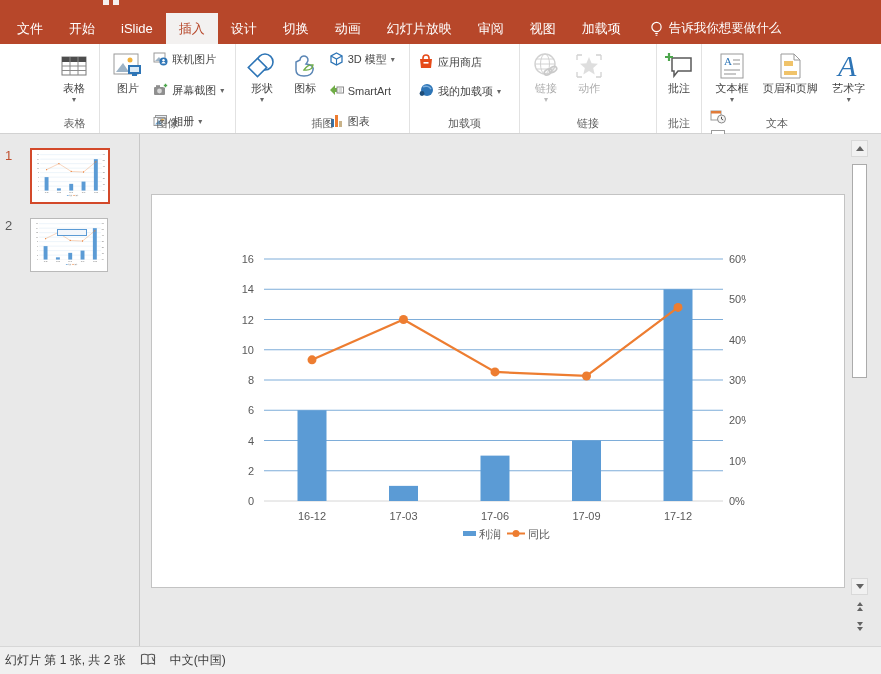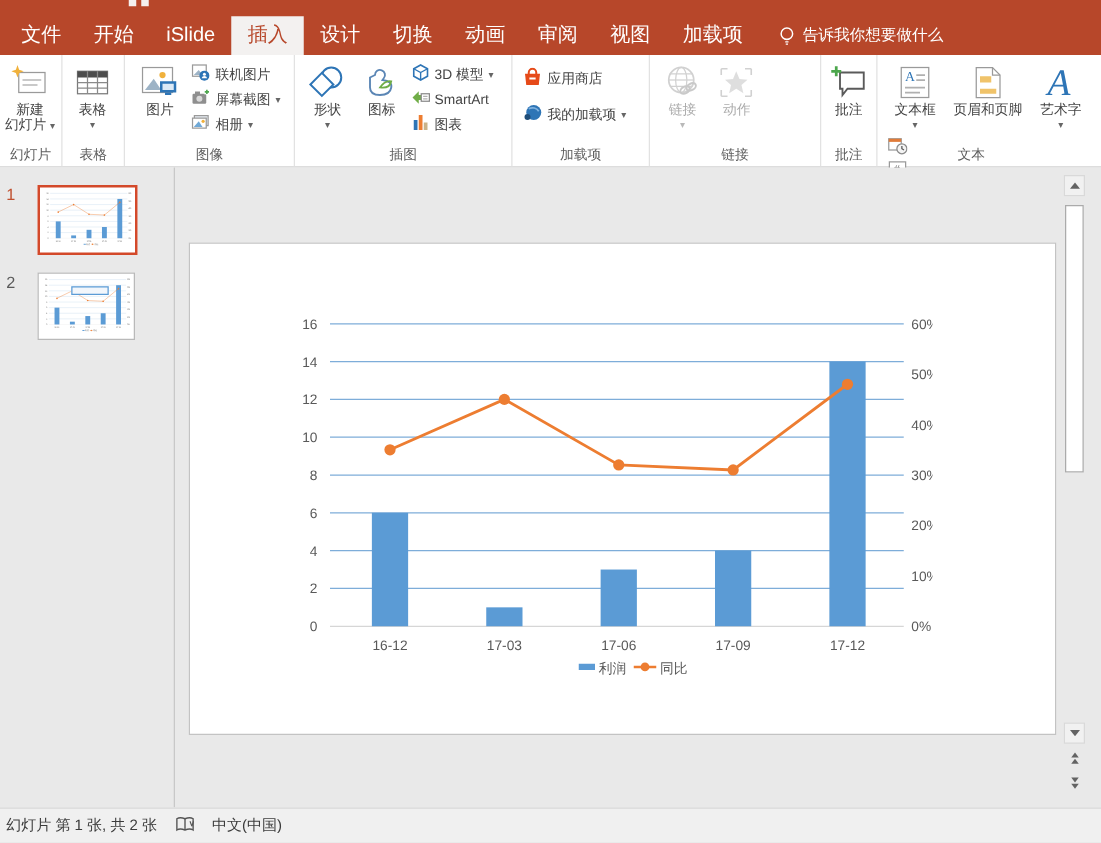--- a/index.html
+++ b/index.html
@@ -5,32 +5,32 @@
   * { margin:0; padding:0; box-sizing:border-box; }
   html,body { width:881px; height:674px; overflow:hidden; }
   body { font-family:"Liberation Sans","DejaVu Sans",sans-serif; font-size:12px; color:#3b3b3b; background:#e9e9e9; }
   #app { position:relative; width:881px; height:674px; background:#e9e9e9; }
 
   
   #header { position:absolute; left:0; top:0; width:881px; height:44px; background:#b7472a; }
   #qat-fragment { position:absolute; left:103px; top:0; width:16px; height:5px; display:flex; gap:4px; }
   #qat-fragment span { width:6px; height:5px; background:#f5f0ee; display:block; }
   #tabrow { position:absolute; left:0; bottom:0; height:31px; display:flex; align-items:stretch; padding-left:4px; }
-  .tab { color:#fff; font-size:16px; line-height:31px; padding:0 13px; cursor:default; white-space:nowrap; }
+  .tab { color:#fff; font-size:13px; line-height:31px; padding:0 13px; cursor:default; white-space:nowrap; }
   .tab.active { background:#f3f1f0; color:#b7472a; }
   #tellme { display:flex; align-items:center; color:#fff; font-size:12.5px; margin-left:16px; gap:6px; }
 
   
   #ribbon { position:absolute; left:0; top:44px; width:881px; height:90px; background:#fff; border-bottom:1px solid #d2d2d2; }
   .grp { position:absolute; top:0; height:89px; border-right:1px solid #e2e2e2; padding-top:4px; }
   .grp-label { position:absolute; bottom:2px; left:0; width:100%; text-align:center; font-size:11px; color:#5e5e5e; white-space:nowrap; overflow:hidden; }
   .big-btn { display:inline-flex; flex-direction:column; align-items:center; font-size:11px; color:#444; vertical-align:top; padding-top:2px; }
   .big-btn .ic { height:32px; display:flex; align-items:center; justify-content:center; }
   .big-btn .l1,.big-btn .l2 { line-height:12px; height:12px; white-space:nowrap; }
-  .small-col { display:inline-flex; flex-direction:column; vertical-align:top; padding-top:3px; gap:3px; }
+  .small-col { display:inline-flex; flex-direction:column; vertical-align:top; padding-top:3px; gap:14px; }
   .small-btn { display:flex; align-items:center; gap:4px; height:17px; font-size:11px; color:#444; white-space:nowrap; }
   .dis { opacity:.45; }
   .dd { font-size:8px; color:#666; line-height:8px; }
   .stacked-col { display:inline-flex; flex-direction:column; gap:12px; padding-top:6px;text-align:right; }
 
   
   #workspace { position:absolute; left:0; top:134px; width:881px; height:512px; background:#e9e9e9; }
   #thumb-panel { position:absolute; left:0; top:0; width:140px; height:512px; border-right:1px solid #c8c8c8; background:#e9e9e9; }
   .thumb-row { position:absolute; left:0; width:140px; }
   .thumb-num { position:absolute; left:5px; top:0; font-size:13px; color:#595959; }
@@ -74,50 +74,36 @@
         <span></span>
       </div>
     <div id="tabrow">
         <div class="tab">文件</div>
         <div class="tab">开始</div>
         <div class="tab">iSlide</div>
         <div class="tab active">插入</div>
         <div class="tab">设计</div>
         <div class="tab">切换</div>
         <div class="tab">动画</div>
+        <div class="tab">幻灯片放映</div>
         <div class="tab">审阅</div>
         <div class="tab">视图</div>
         <div class="tab">加载项</div>
         <div id="tellme">
           <svg width="13" height="16" viewBox="0 0 13 16">
             <circle cx="6.5" cy="6" r="4.6" fill="none" stroke="#fff" stroke-width="1.2"></circle>
             <path d="M4.8 10.5 H8.2 M5.2 12.5 H7.8 M5.6 14.3 H7.4" stroke="#fff" stroke-width="1.1"></path>
           </svg>
           <span>告诉我你想要做什么</span>
         </div>
       </div>
   </div>
 
   <div id="ribbon">
 
-    <div class="grp" style="left:0;width:50px;">
-      <div class="big-btn" style="width:48px;">
-        <span class="ic">
-          <svg width="30" height="28" viewBox="0 0 30 28">
-              <rect x="6" y="6" width="21" height="16" fill="#fff" stroke="#9a9a9a"></rect>
-              <line x1="9" y1="12" x2="24" y2="12" stroke="#c9c9c9" stroke-width="1.5"></line>
-              <line x1="9" y1="16" x2="21" y2="16" stroke="#c9c9c9" stroke-width="1.5"></line>
-              <path d="M5 0 L6.3 3.7 L10 5 L6.3 6.3 L5 10 L3.7 6.3 L0 5 L3.7 3.7 Z" fill="#f0b13c"></path>
-            </svg>
-        </span>
-        <span class="l1">新建</span>
-        <span class="l2"><span>幻灯片</span> <span class="dd">▾</span></span>
-      </div>
-      <div class="grp-label">幻灯片</div>
-    </div>
 
     <div class="grp" style="left:50px;width:50px;">
       <div class="big-btn" style="width:48px;">
         <span class="ic">
           <svg width="28" height="24" viewBox="0 0 28 24">
               <rect x="2" y="3" width="24" height="18" fill="#fff" stroke="#7a7a7a"></rect>
               <rect x="2" y="3" width="24" height="5" fill="#4d4d4d"></rect>
               <line x1="2" y1="12" x2="26" y2="12" stroke="#8a8a8a"></line>
               <line x1="2" y1="16.5" x2="26" y2="16.5" stroke="#8a8a8a"></line>
               <line x1="10" y1="3" x2="10" y2="21" stroke="#8a8a8a"></line>

